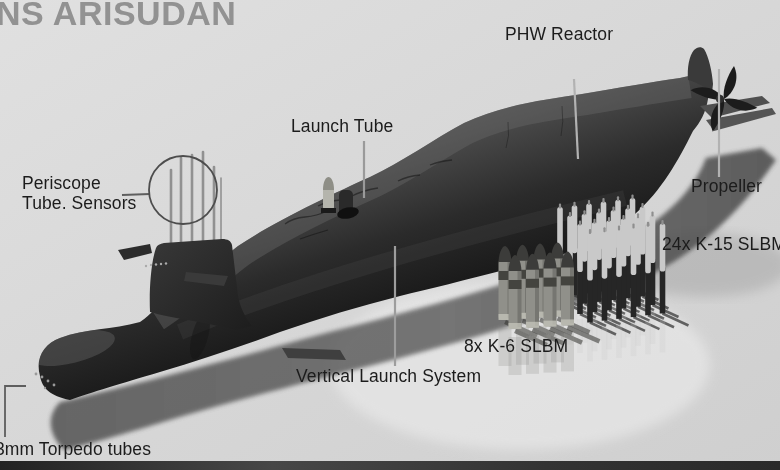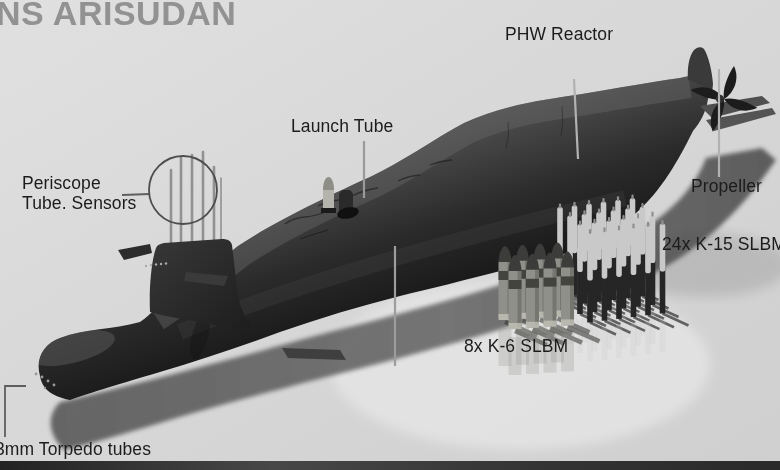--- a/index.html
+++ b/index.html
@@ -417,14 +417,15 @@
   <div id="lbl-launch" class="label">Launch Tube</div>
 
   <div id="lbl-sensors" class="label">
     <span class="ln">Periscope</span>
     <span class="ln">Tube. Sensors</span>
   </div>
 
   <div id="lbl-propeller" class="label">Propeller</div>
   <div id="lbl-k15" class="label">24x K-15 SLBM</div>
   <div id="lbl-k4" class="label">8x K-6 SLBM</div>
+  <div id="lbl-vls" class="label">Vertical Launch System</div>
   <div id="lbl-torpedo" class="label">3mm Torpedo tubes</div>
 </div>
 
 </body></html>

